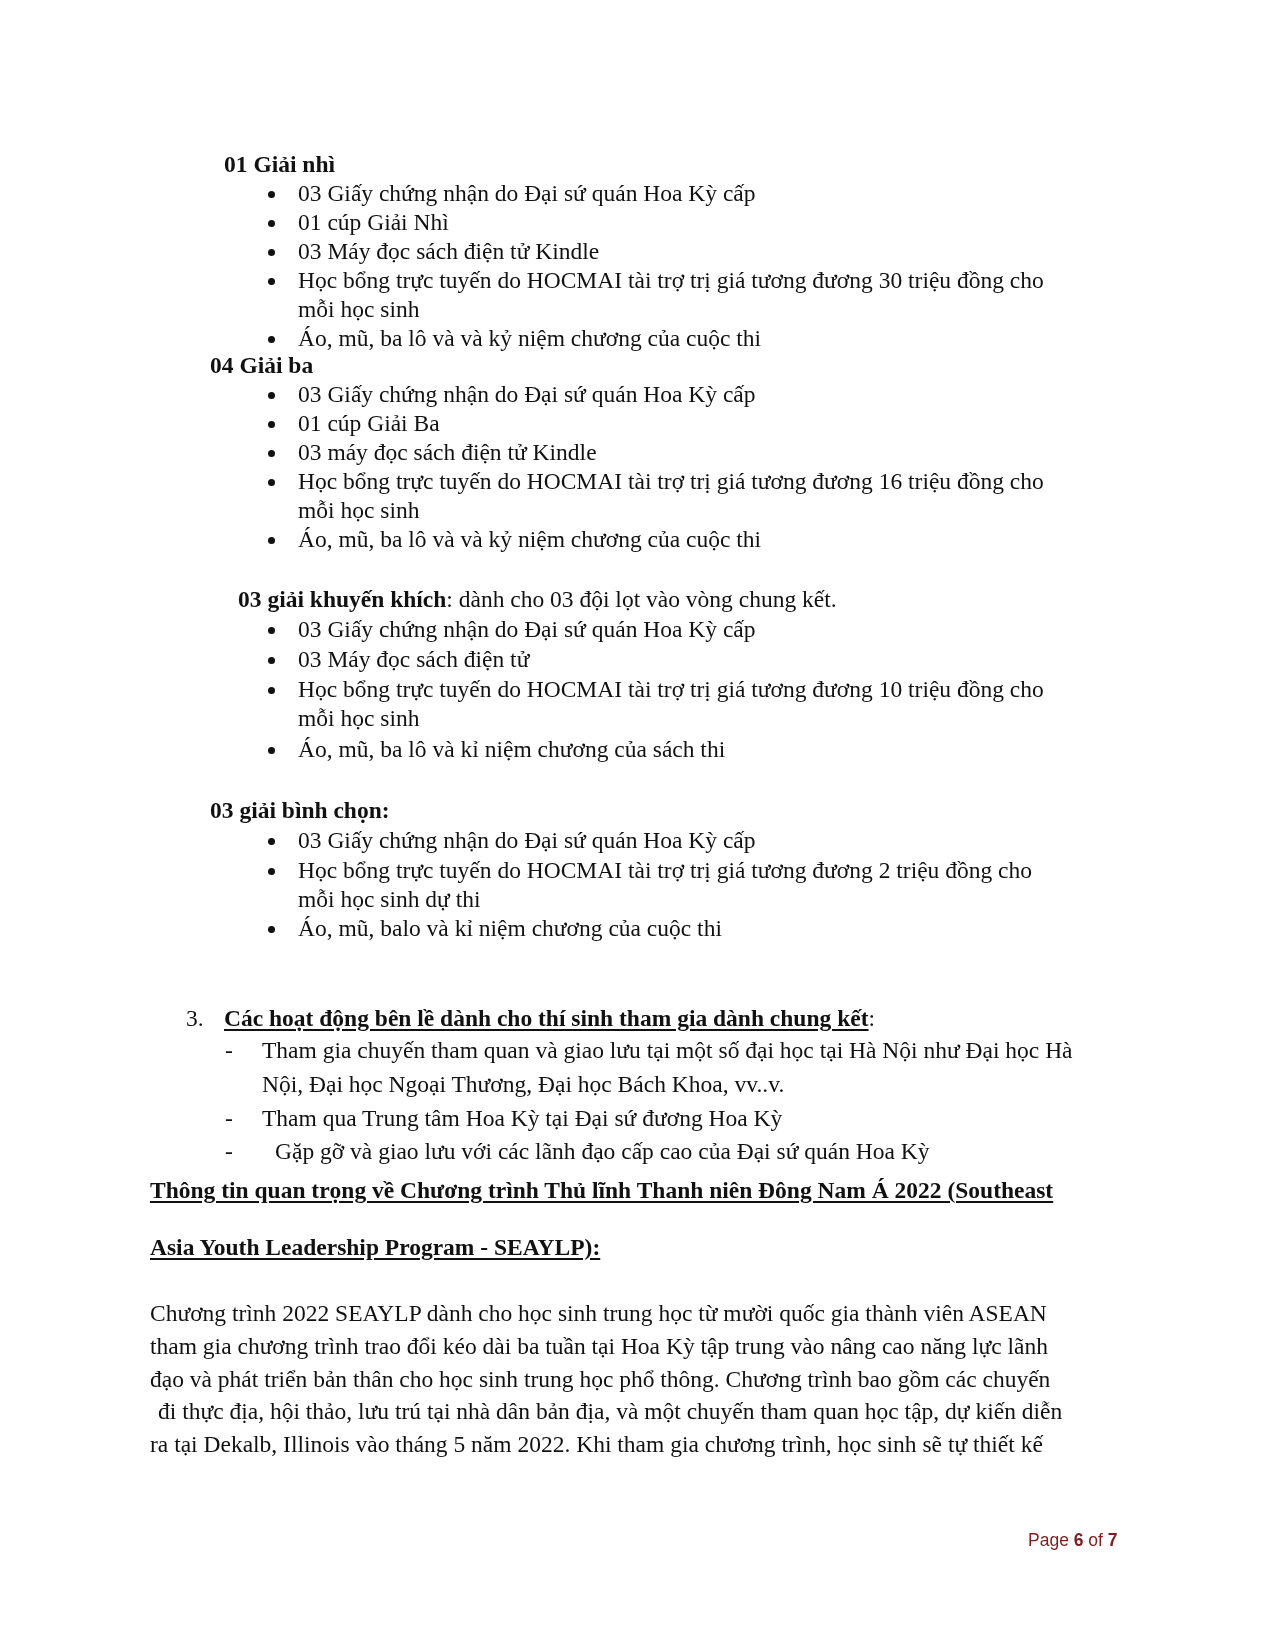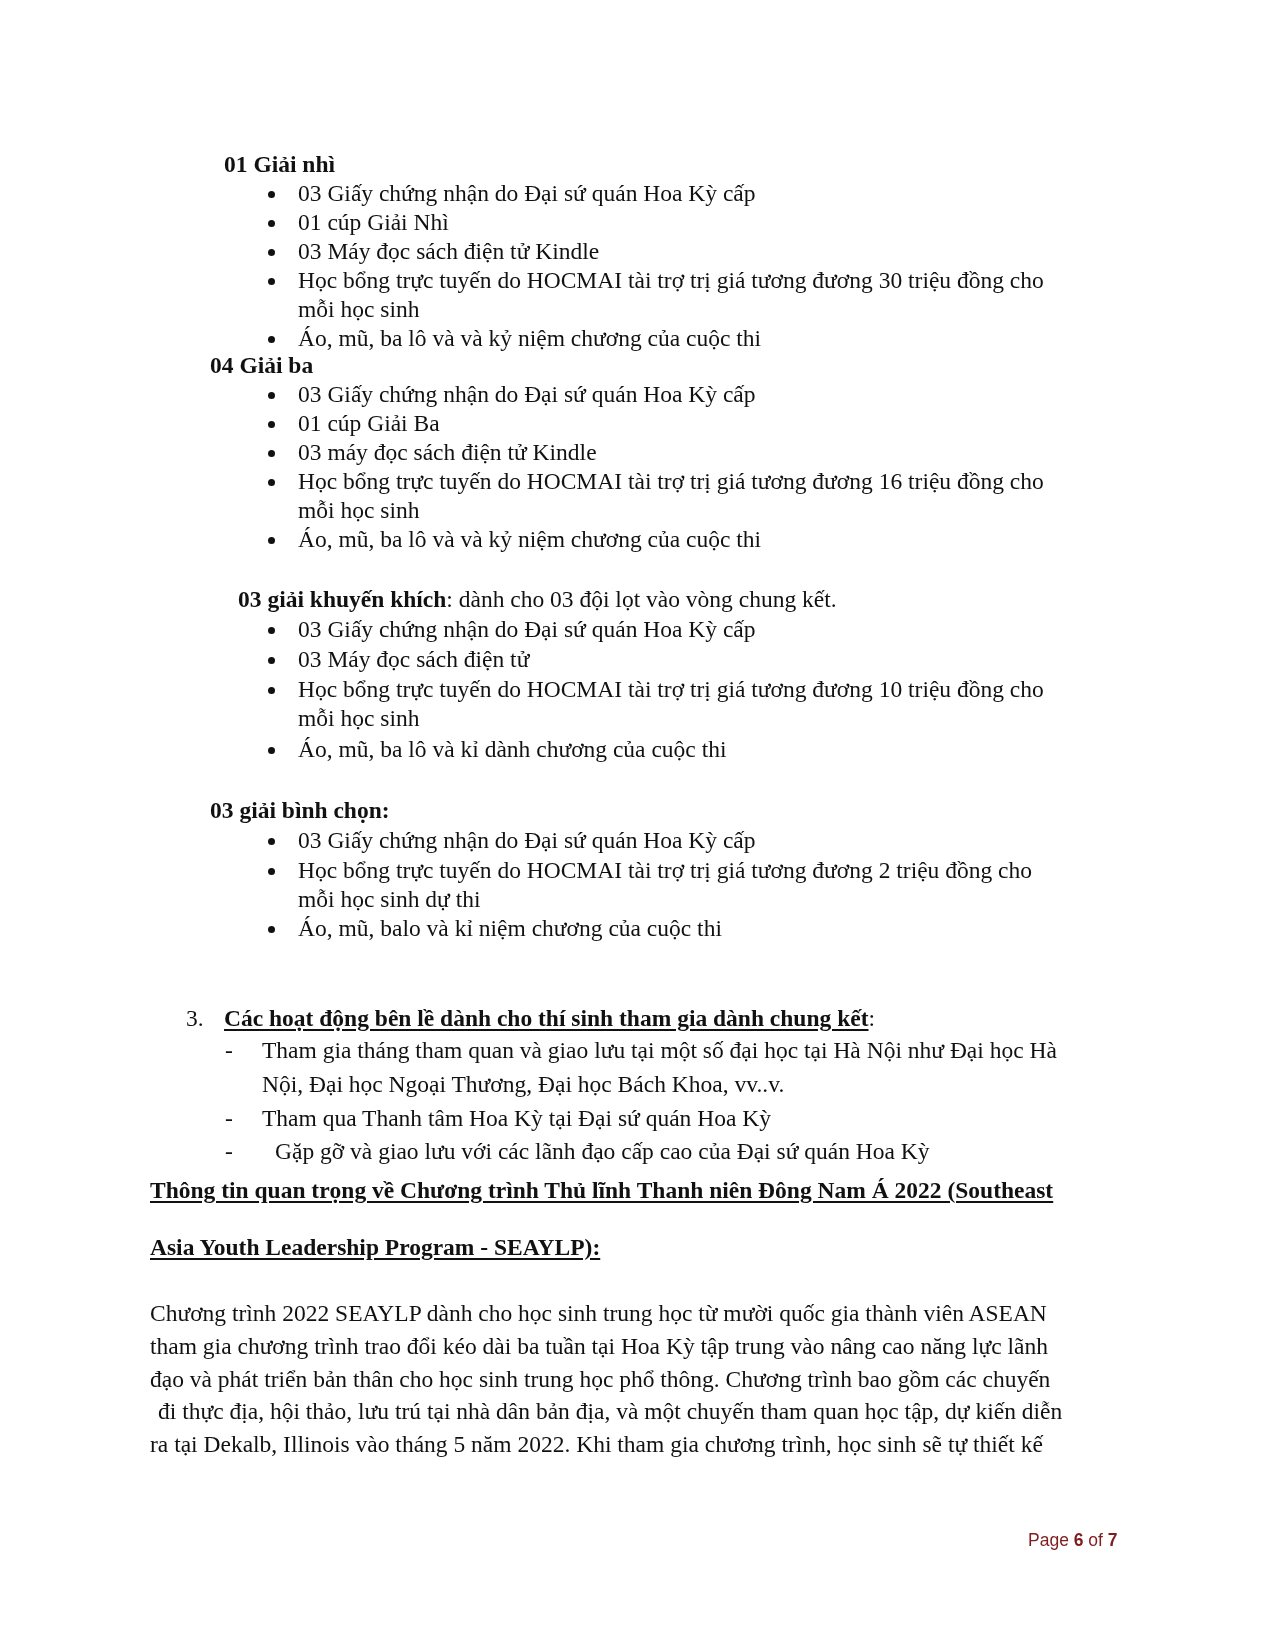--- a/index.html
+++ b/index.html
@@ -52,42 +52,42 @@
   <div class="abs t" style="left:210px; top:585px;margin-left:28px;"><span class="b">03 giải khuyến khích</span><span>: dành cho 03 đội lọt vào vòng chung kết.</span></div>
   <div>
     <span class="bullet" style="left:268px; top:627px;"></span>
     <div class="abs t" style="left:298px; top:615px;">03 Giấy chứng nhận do Đại sứ quán Hoa Kỳ cấp</div>
     <span class="bullet" style="left:268px; top:657px;"></span>
     <div class="abs t" style="left:298px; top:645px;">03 Máy đọc sách điện tử</div>
     <span class="bullet" style="left:268px; top:687px;"></span>
     <div class="abs t" style="left:298px; top:675px;">Học bổng trực tuyến do HOCMAI tài trợ trị giá tương đương 10 triệu đồng cho</div>
     <div class="abs t" style="left:298px; top:704px;">mỗi học sinh</div>
     <span class="bullet" style="left:268px; top:747px;"></span>
-    <div class="abs t" style="left:298px; top:735px;">Áo, mũ, ba lô và kỉ dành chương của cuộc thi</div>
+    <div class="abs t" style="left:298px; top:735px;">Áo, mũ, ba lô và kỉ niệm chương của sách thi</div>
   </div>
 
   <div class="abs t b" style="left:210px; top:796px;">03 giải bình chọn:</div>
   <div>
     <span class="bullet" style="left:268px; top:838px;"></span>
     <div class="abs t" style="left:298px; top:826px;">03 Giấy chứng nhận do Đại sứ quán Hoa Kỳ cấp</div>
     <span class="bullet" style="left:268px; top:868px;"></span>
     <div class="abs t" style="left:298px; top:856px;">Học bổng trực tuyến do HOCMAI tài trợ trị giá tương đương 2 triệu đồng cho</div>
     <div class="abs t" style="left:298px; top:885px;">mỗi học sinh dự thi</div>
     <span class="bullet" style="left:268px; top:926px;"></span>
     <div class="abs t" style="left:298px; top:914px;">Áo, mũ, balo và kỉ niệm chương của cuộc thi</div>
   </div>
 
   <div class="abs t" style="left:186px; top:1004px;">3.</div>
   <div class="abs t" style="left:224px; top:1004px;"><span class="b u">Các hoạt động bên lề dành cho thí sinh tham gia dành chung kết</span><span>:</span></div>
   <div>
     <span class="dash" style="left:225px; top:1036px;">-</span>
-    <div class="abs t" style="left:262px; top:1036px;">Tham gia tháng tham quan và giao lưu tại một số đại học tại Hà Nội như Đại học Hà</div>
+    <div class="abs t" style="left:262px; top:1036px;">Tham gia chuyến tham quan và giao lưu tại một số đại học tại Hà Nội như Đại học Hà</div>
     <div class="abs t" style="left:262px; top:1070px;">Nội, Đại học Ngoại Thương, Đại học Bách Khoa, vv..v.</div>
     <span class="dash" style="left:225px; top:1104px;">-</span>
-    <div class="abs t" style="left:262px; top:1104px;">Tham qua Thanh tâm Hoa Kỳ tại Đại sứ quán Hoa Kỳ</div>
+    <div class="abs t" style="left:262px; top:1104px;">Tham qua Trung tâm Hoa Kỳ tại Đại sứ đương Hoa Kỳ</div>
     <span class="dash" style="left:225px; top:1137px;">-</span>
     <div class="abs t" style="left:262px; top:1137px;margin-left:13px;">Gặp gỡ và giao lưu với các lãnh đạo cấp cao của Đại sứ quán Hoa Kỳ</div>
   </div>
 
   <div class="abs t b u" style="left:150px; top:1176px;">Thông tin quan trọng về Chương trình Thủ lĩnh Thanh niên Đông Nam Á 2022 (Southeast</div>
   <div class="abs t b u" style="left:150px; top:1233px;">Asia Youth Leadership Program - SEAYLP):</div>
 
   <div>
     <div class="abs t" style="left:150px; top:1299px;">Chương trình 2022 SEAYLP dành cho học sinh trung học từ mười quốc gia thành viên ASEAN</div>
     <div class="abs t" style="left:150px; top:1332px;">tham gia chương trình trao đổi kéo dài ba tuần tại Hoa Kỳ tập trung vào nâng cao năng lực lãnh</div>

